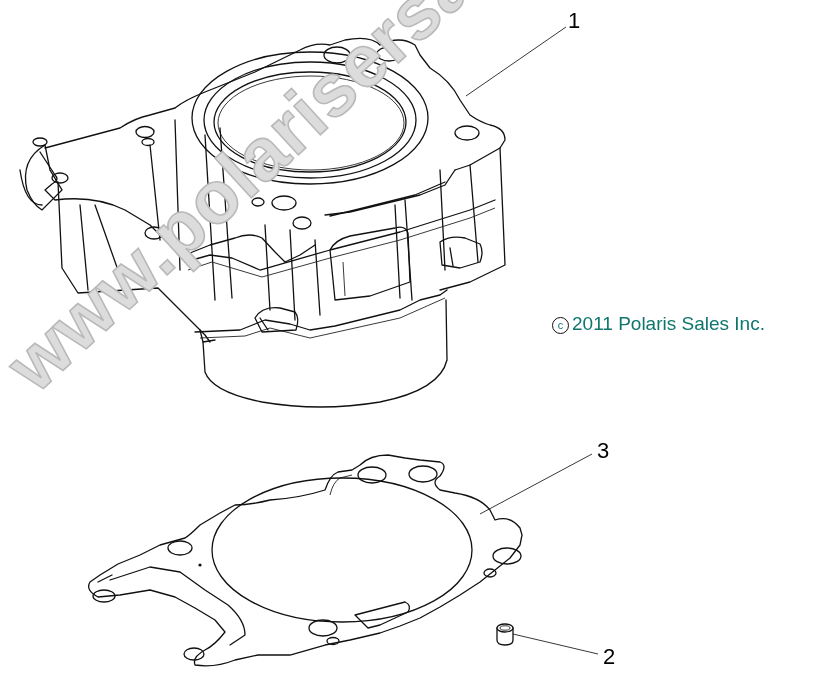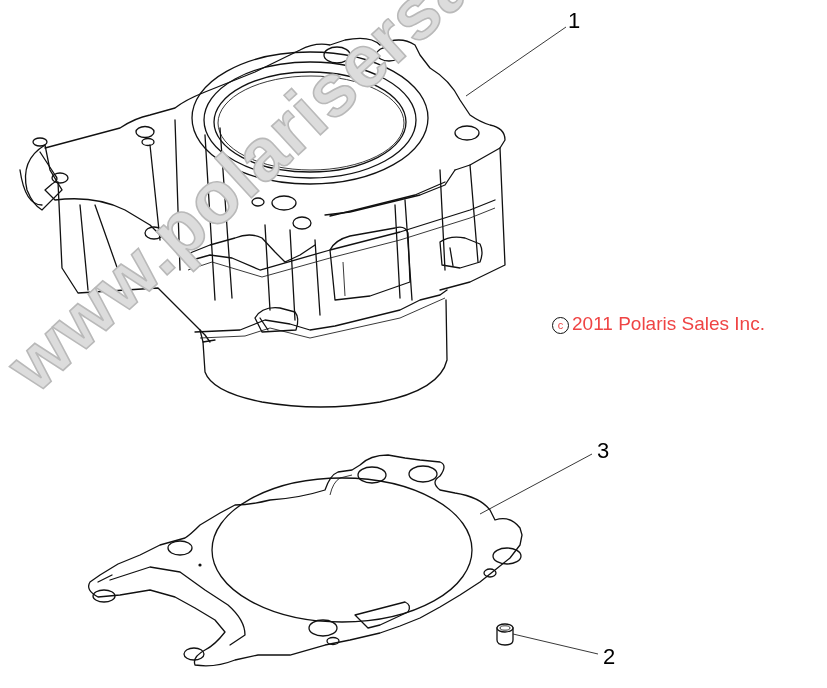--- a/index.html
+++ b/index.html
@@ -1,19 +1,19 @@
 <!DOCTYPE html>
 <html><head>
 <meta charset="utf-8">
 <style>
   html, body { margin:0; padding:0; background:#ffffff; }
   body { width:827px; height:688px; position:relative; overflow:hidden; font-family:"Liberation Sans", sans-serif; }
   #canvas { position:absolute; left:0; top:0; width:827px; height:688px; }
   .callout { position:absolute; font-family:"Liberation Sans", sans-serif; font-size:22px; color:#000; line-height:1; }
-  .copyright { position:absolute; left:552px; top:313px; font-family:"Liberation Sans", sans-serif; font-size:19px; color:#ef4444; white-space:nowrap; }
+  .copyright { position:absolute; left:552px; top:313px; font-family:"Liberation Sans", sans-serif; font-size:19px; color:#0f766e; white-space:nowrap; }
   .copyright .c-mark { display:inline-block; width:15px; height:15px; border:1.3px solid #111; border-radius:50%; font-size:11px; line-height:15px; text-align:center; margin-right:3px; vertical-align:1px; }
   .watermark { position:absolute; left:-10px; top:345px; transform-origin:0 0; transform:rotate(-42.5deg); font-family:"Liberation Sans", sans-serif; font-weight:bold; font-size:74px; letter-spacing:1px; color:#dcdcdc; -webkit-text-stroke:1.6px #b9b9b9; white-space:nowrap; pointer-events:none; }
   svg .ln { fill:none; stroke:#111; stroke-width:1.3; stroke-linejoin:round; stroke-linecap:round; }
   svg .thin { fill:none; stroke:#222; stroke-width:0.9; }
   svg .fillw { fill:#fff; stroke:#111; stroke-width:1.3; }
 </style>
 </head>
 <body>
 
 <svg id="canvas" viewBox="0 0 827 688" xmlns="http://www.w3.org/2000/svg">

